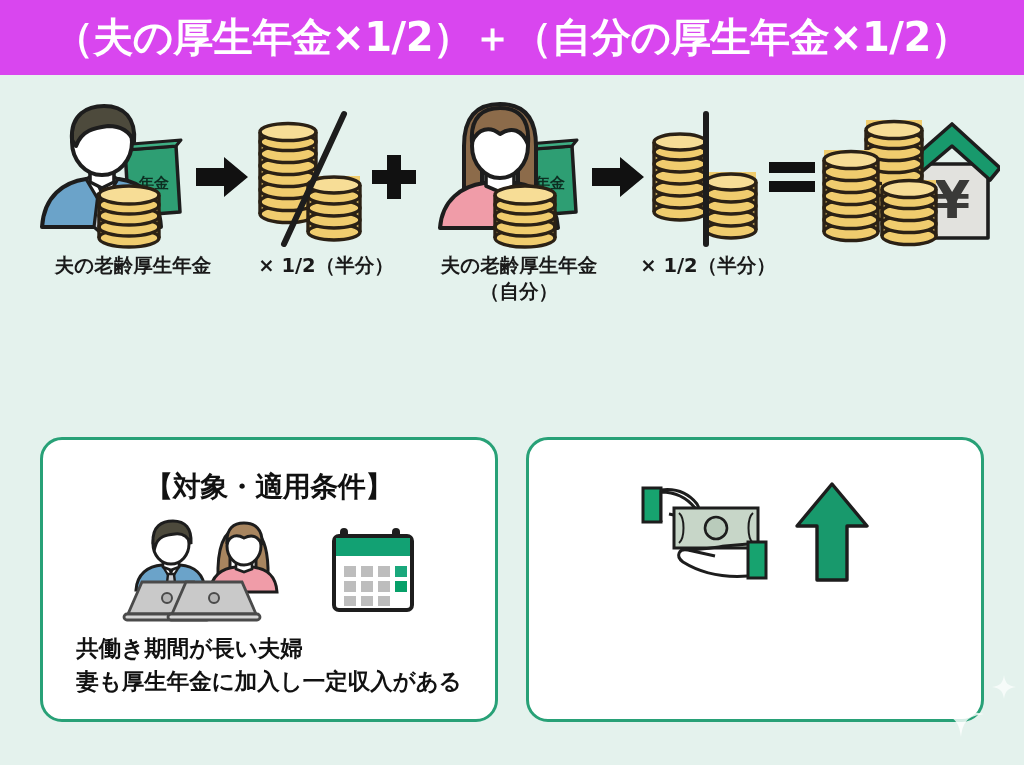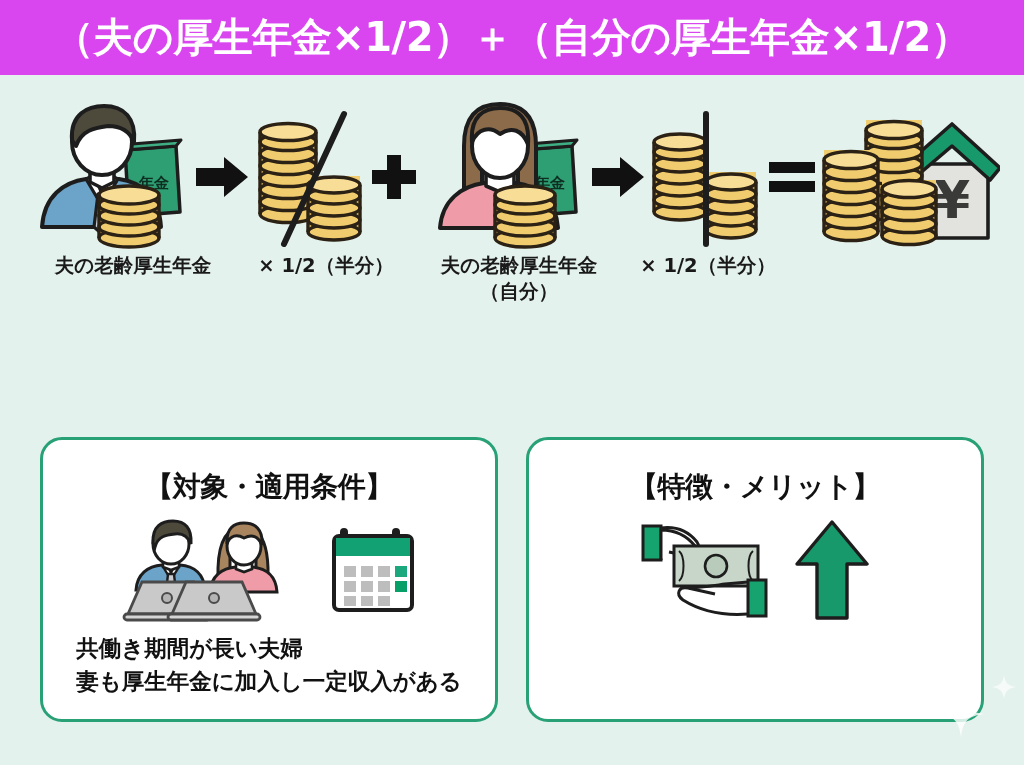--- a/index.html
+++ b/index.html
@@ -404,21 +404,20 @@
         </g>
         <rect x="65" y="42" width="12" height="11" fill="#1aa87c"></rect>
         <rect x="65" y="57" width="12" height="11" fill="#07a069"></rect>
       </svg>
     </div>
     <div class="card-text">共働き期間が長い夫婦
 妻も厚生年金に加入し一定収入がある</div>
   </div>
 
   <div class="card">
-    <div class="card-title">【特徴・メリット】</div>
     <div class="card-icons">
 
       <svg width="128" height="104" viewBox="0 0 128 104">
 
         <rect x="2" y="8" width="18" height="34" fill="#17a36f" stroke="#1d1d1d" stroke-width="3"></rect>
         <path d="M20 10 C36 8 48 14 56 24 C60 30 56 36 49 34 L32 30" fill="#ffffff" stroke="#1d1d1d" stroke-width="3" stroke-linejoin="round"></path>
         <path d="M20 42 L20 12 C34 12 46 18 54 28 C58 34 54 40 47 38 L28 34" fill="#ffffff" stroke="#1d1d1d" stroke-width="3"></path>
 
         <rect x="33" y="28" width="84" height="40" fill="#c7d6c8" stroke="#1d1d1d" stroke-width="3"></rect>
         <circle cx="75" cy="48" r="11" fill="#b9cbbb" stroke="#1d1d1d" stroke-width="2.6"></circle>

